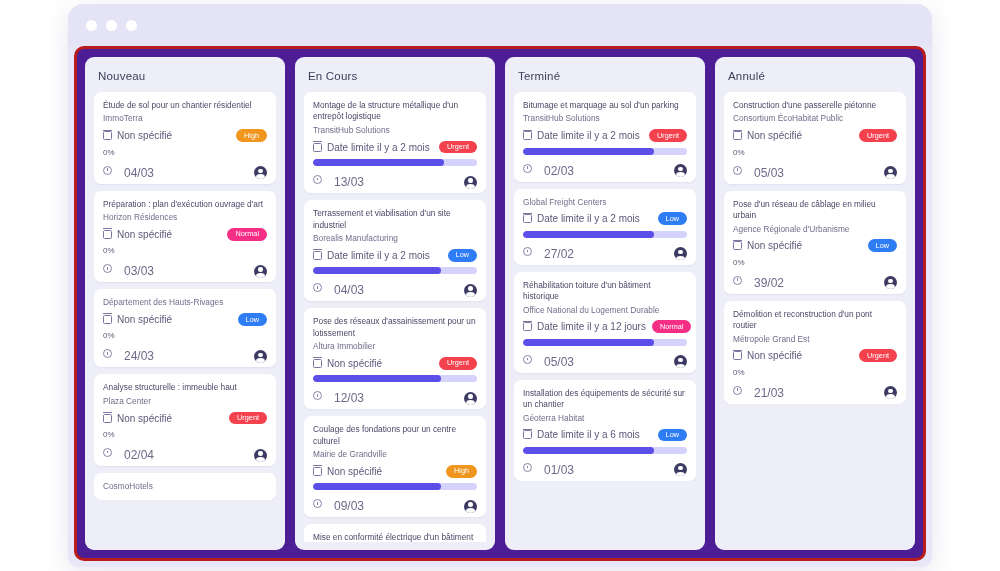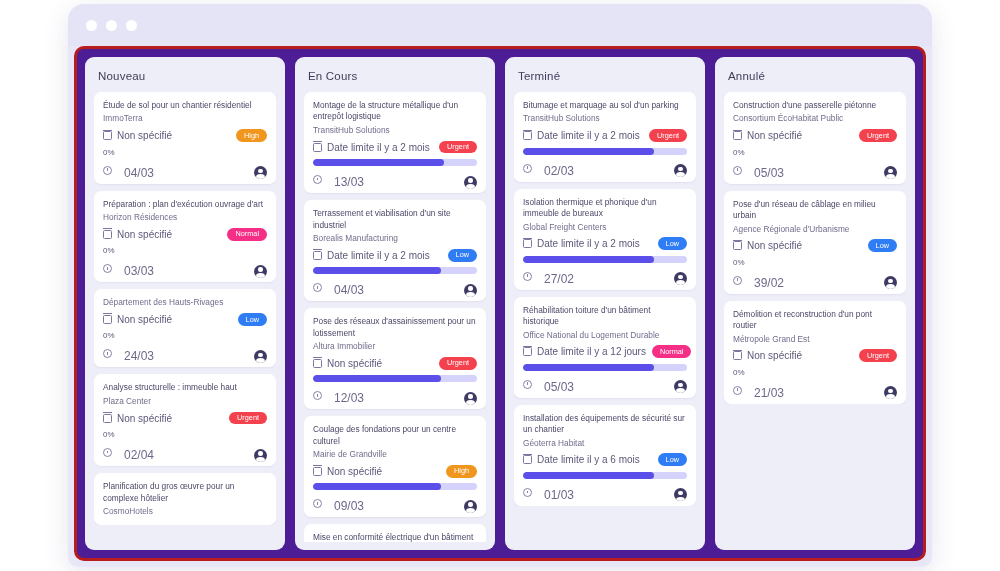--- a/index.html
+++ b/index.html
@@ -312,21 +312,20 @@
               <div class="pct">0%</div>
               <div class="card-foot">
                 <div class="date">
                   <span class="clock"></span>
                   <span>02/04</span>
                 </div>
                 <span class="avatar"></span>
               </div>
             </div>
             <div class="card">
-              <div class="card-title">Planification du gros œuvre pour un complexe hôtelier</div>
               <div class="card-org">CosmoHotels</div>
             </div>
           </div>
         </div>
         <div class="column">
           <div class="col-title">En Cours</div>
           <div class="cards">
             <div class="card">
               <div class="card-title">Montage de la structure métallique d'un entrepôt logistique</div>
               <div class="card-org">TransitHub Solutions</div>
@@ -434,21 +433,20 @@
               </div>
               <div class="card-foot">
                 <div class="date">
                   <span class="clock"></span>
                   <span>02/03</span>
                 </div>
                 <span class="avatar"></span>
               </div>
             </div>
             <div class="card">
-              <div class="card-title">Isolation thermique et phonique d'un immeuble de bureaux</div>
               <div class="card-org">Global Freight Centers</div>
               <div class="meta-row">
                 <div class="deadline">
                   <span class="cal-icon"></span>
                   <span>Date limite il y a 2 mois</span>
                 </div>
                 <span class="badge low">Low</span>
               </div>
               <div class="progress">
                 <div class="progress-fill" style="width: 80%;"></div>

